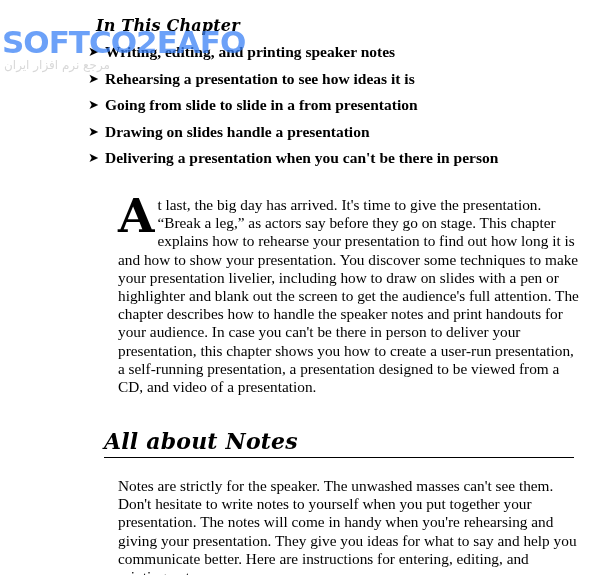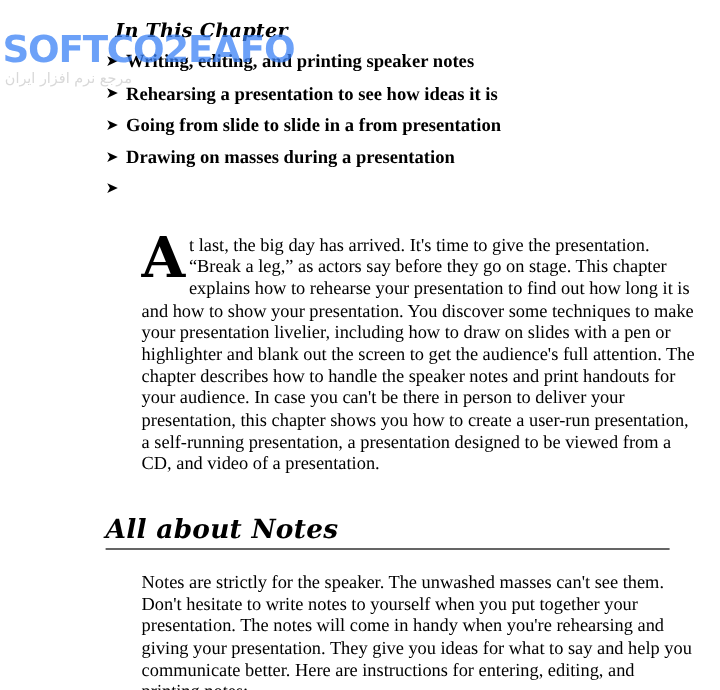--- a/index.html
+++ b/index.html
@@ -122,21 +122,21 @@
     font-weight: bold;
     font-size: 47px;
     line-height: 36px;
     padding: 1px 3px 0 0;
     margin-top: 1px;
   }
 
   
   .section-head {
     position: absolute;
-    left: 88px;
+    left: 104px;
     top: 428px;
     width: 470px;
     font-family: "DejaVu Serif", serif;
     font-style: italic;
     font-weight: bold;
     font-size: 22px;
     letter-spacing: 0.2px;
   }
   .section-head .rule {
     margin-top: 3px;
@@ -171,24 +171,25 @@
       <li>
         <span class="bullet-mark">➤</span>
         <span>Rehearsing a presentation to see how ideas it is</span>
       </li>
       <li>
         <span class="bullet-mark">➤</span>
         <span>Going from slide to slide in a from presentation</span>
       </li>
       <li>
         <span class="bullet-mark">➤</span>
-        <span>Drawing on masses during a presentation</span>
-      </li>
-      <li>
-        <span class="bullet-mark">➤</span>
+        <span>Drawing on slides handle a presentation</span>
+      </li>
+      <li>
+        <span class="bullet-mark">➤</span>
+        <span>Delivering a presentation when you can't be there in person</span>
       </li>
     </ul>
   </div>
 
   <div class="body-block">
     <p class="body-para"><span class="dropcap">A</span><span>t last, the big day has arrived. It's time to give the presentation. “Break a leg,” as actors say before they go on stage. This chapter explains how to rehearse your presentation to find out how long it is and how to show your presentation. You discover some techniques to make your presentation livelier, including how to draw on slides with a pen or highlighter and blank out the screen to get the audience's full attention. The chapter describes how to handle the speaker notes and print handouts for your audience. In case you can't be there in person to deliver your presentation, this chapter shows you how to create a user-run presentation, a self-running presentation, a presentation designed to be viewed from a CD, and video of a presentation.</span></p>
   </div>
 
   <div class="section-head">
     <div>All about Notes</div>

